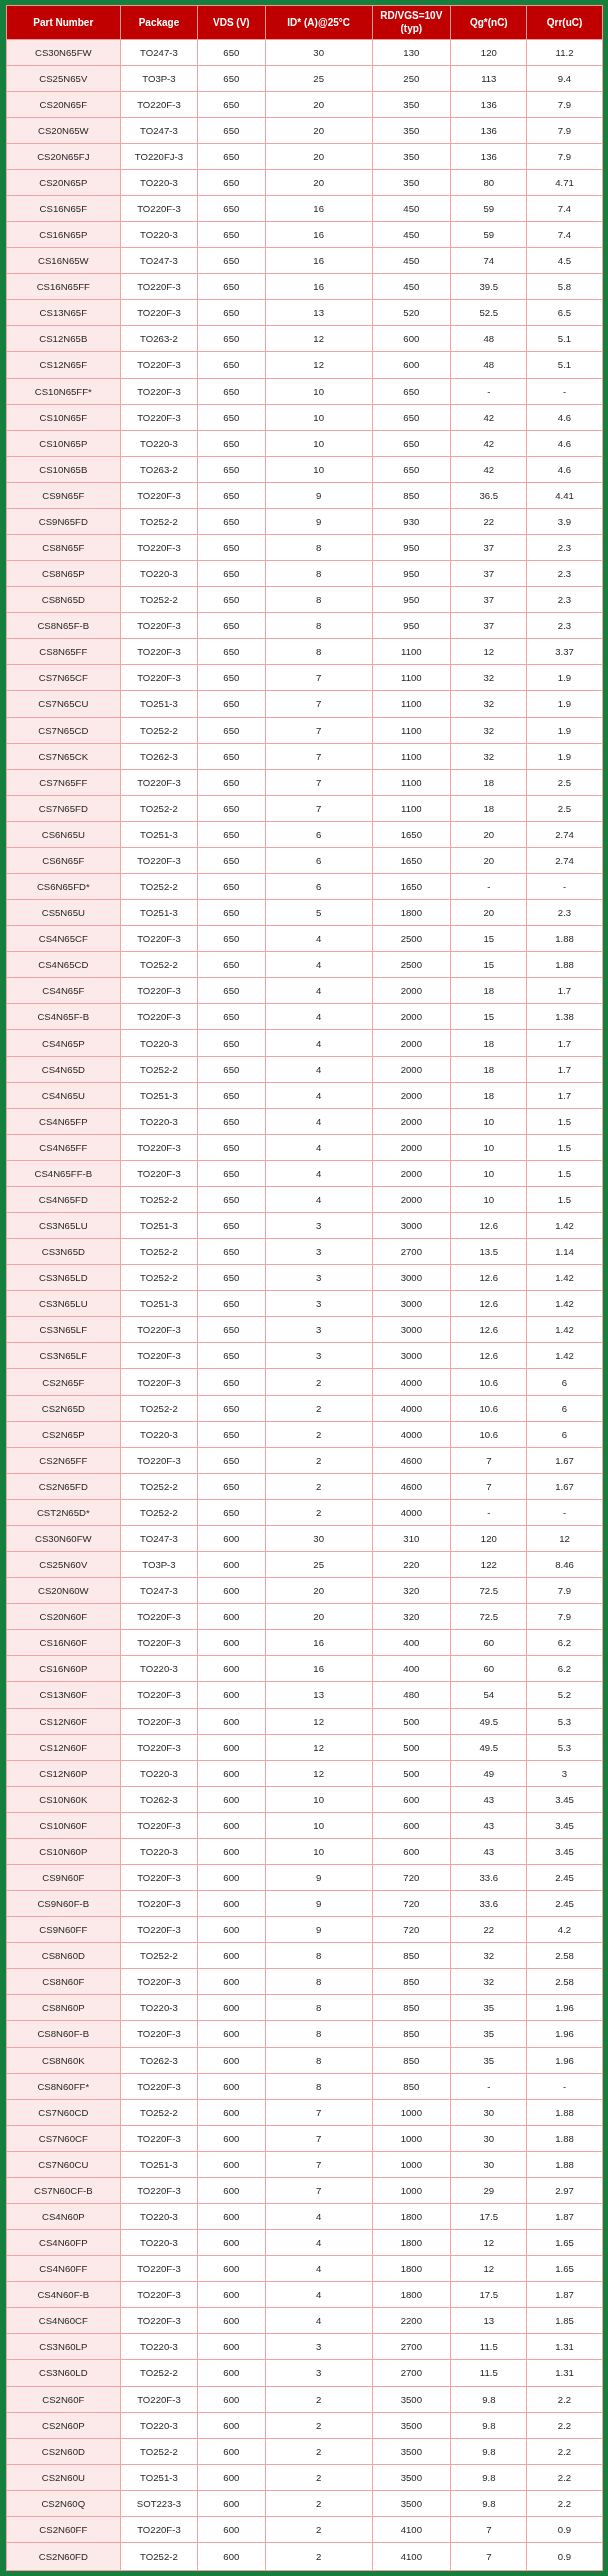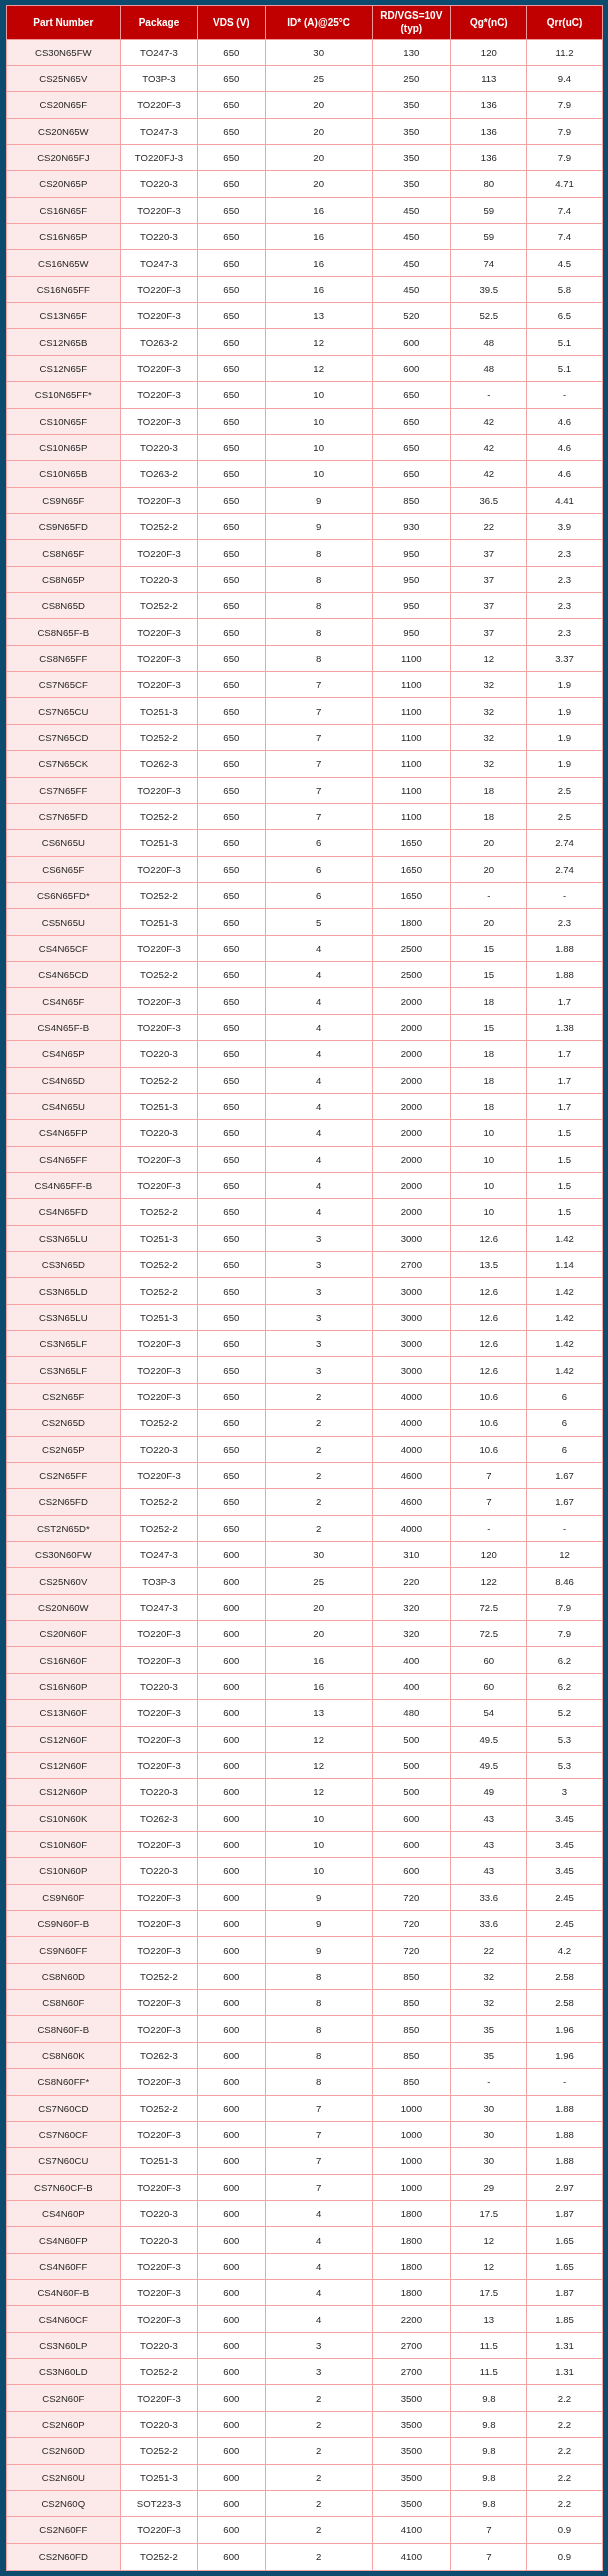--- a/index.html
+++ b/index.html
@@ -6,21 +6,21 @@
     margin: 0;
     padding: 0;
     background: #ffffff;
     width: 609px;
     font-family: "Liberation Sans", "DejaVu Sans", sans-serif;
   }
   .page {
     position: relative;
     width: 609px;
     height: 2576px;
-    background: #0c4a6e;
+    background: #15803d;
     overflow: hidden;
   }
   .table-wrap {
     position: absolute;
     left: 5.6px;
     top: 4.5px;
     width: 597px;
   }
   table.spec {
     border-collapse: collapse;
@@ -753,20 +753,29 @@
           <tr>
             <td class="part">CS8N60F</td>
             <td>TO220F-3</td>
             <td>600</td>
             <td>8</td>
             <td>850</td>
             <td>32</td>
             <td>2.58</td>
           </tr>
           <tr>
+            <td class="part">CS8N60P</td>
+            <td>TO220-3</td>
+            <td>600</td>
+            <td>8</td>
+            <td>850</td>
+            <td>35</td>
+            <td>1.96</td>
+          </tr>
+          <tr>
             <td class="part">CS8N60F-B</td>
             <td>TO220F-3</td>
             <td>600</td>
             <td>8</td>
             <td>850</td>
             <td>35</td>
             <td>1.96</td>
           </tr>
           <tr>
             <td class="part">CS8N60K</td>

